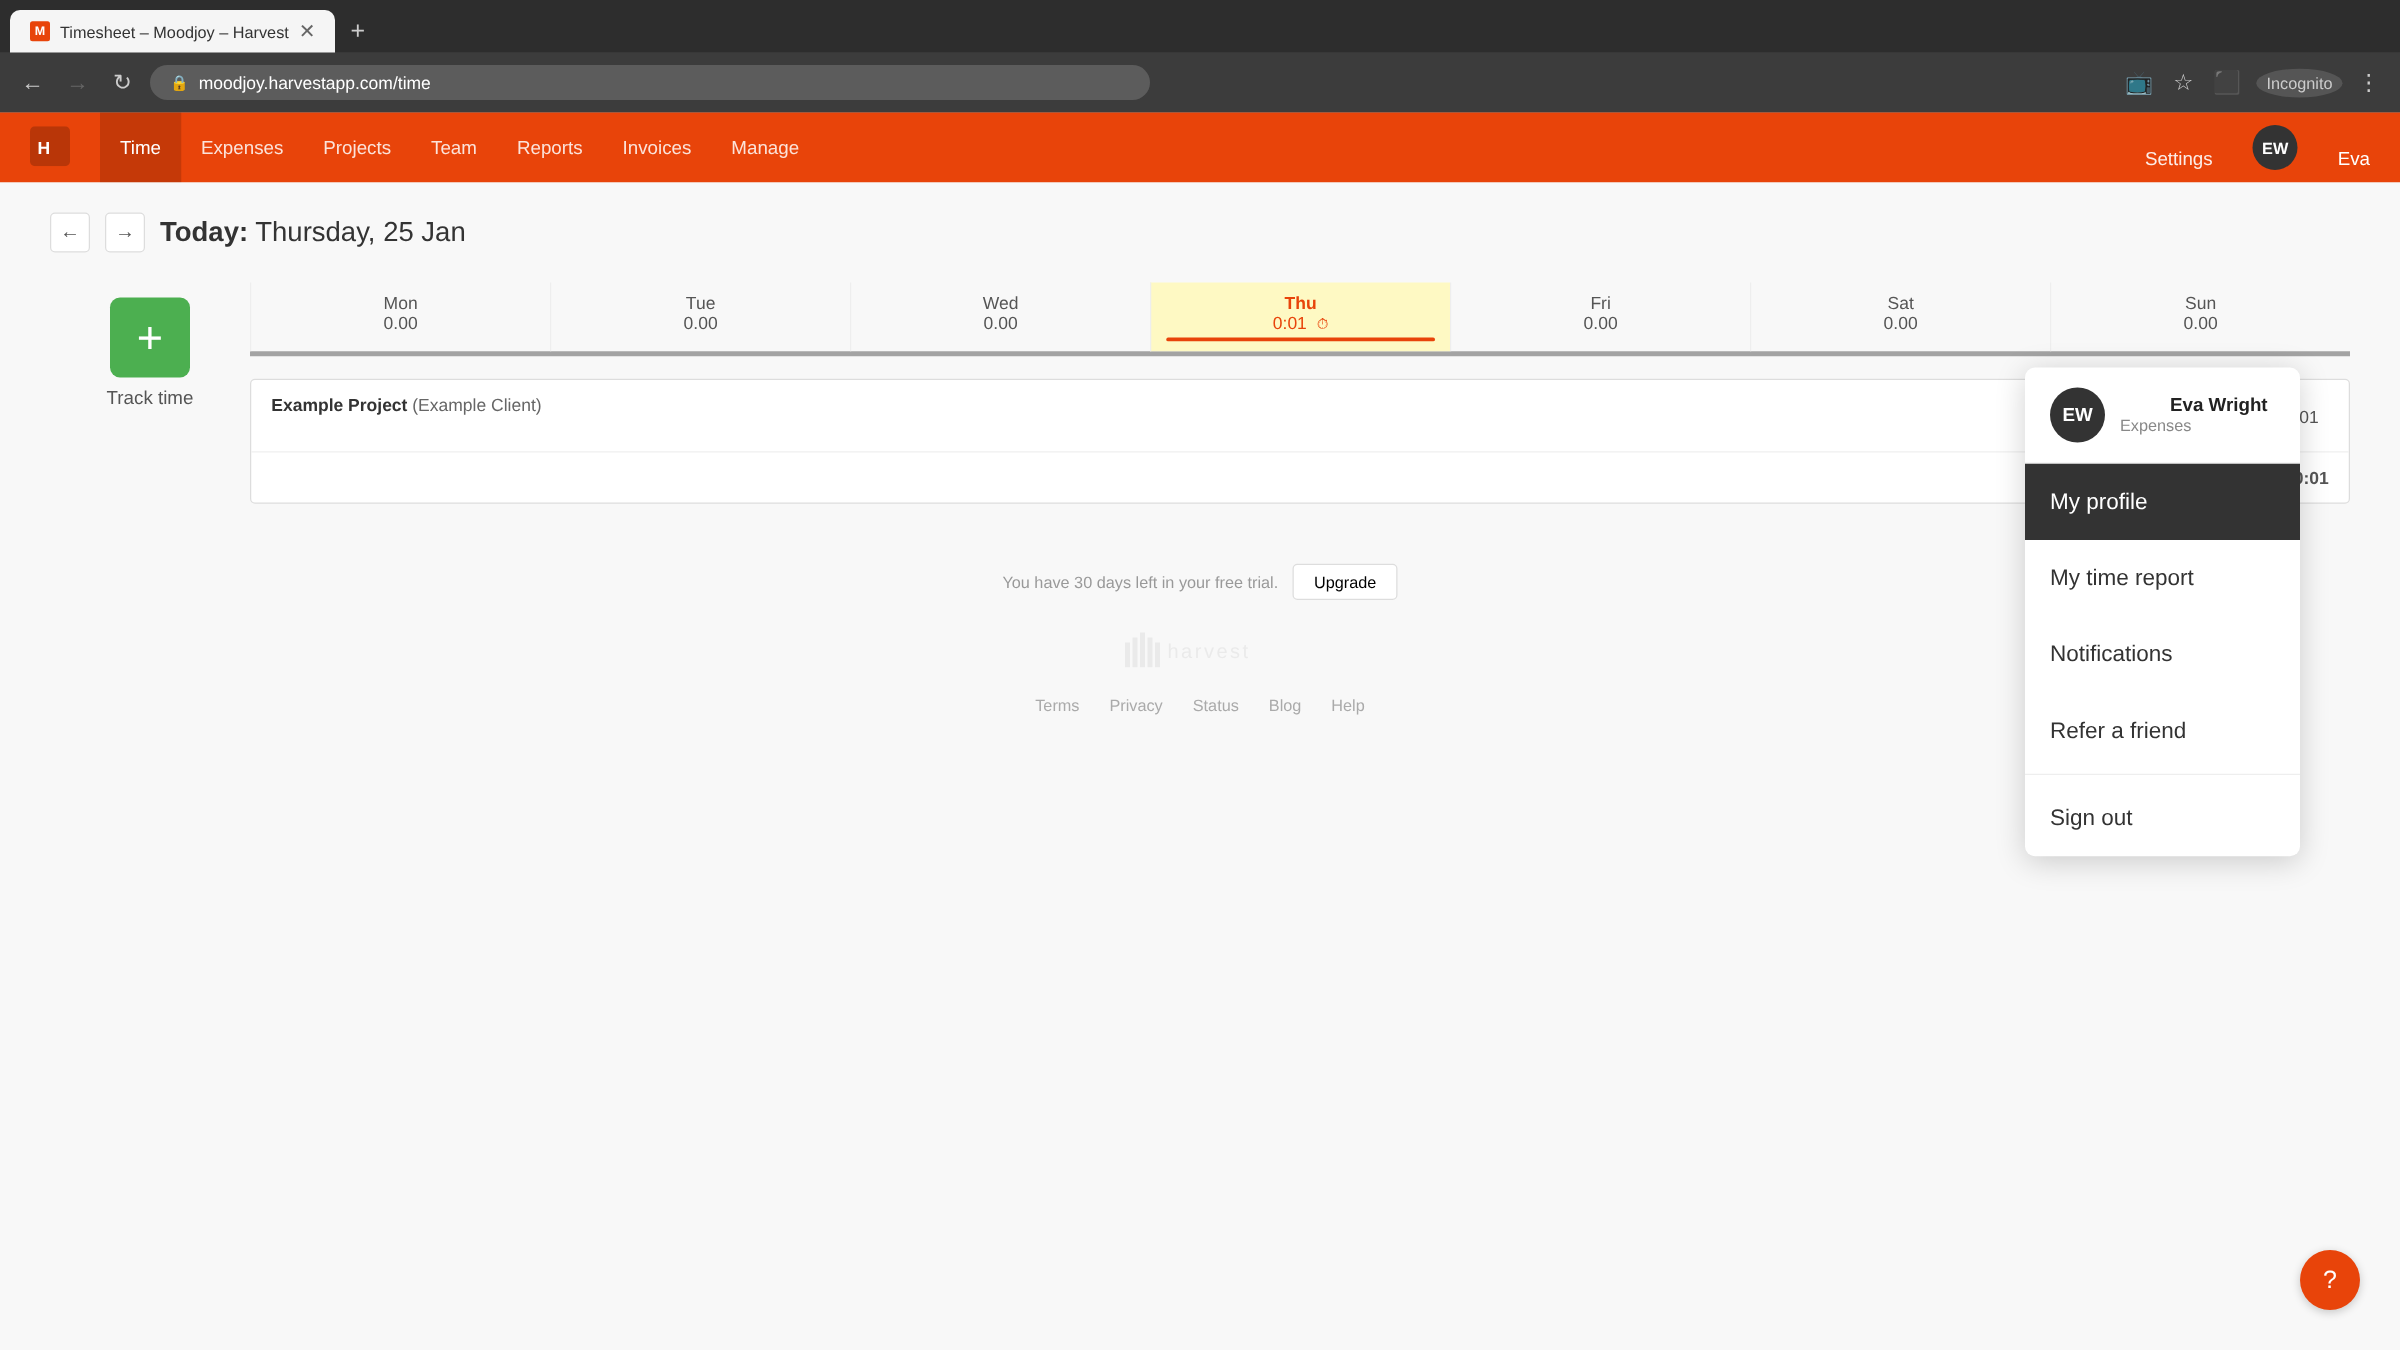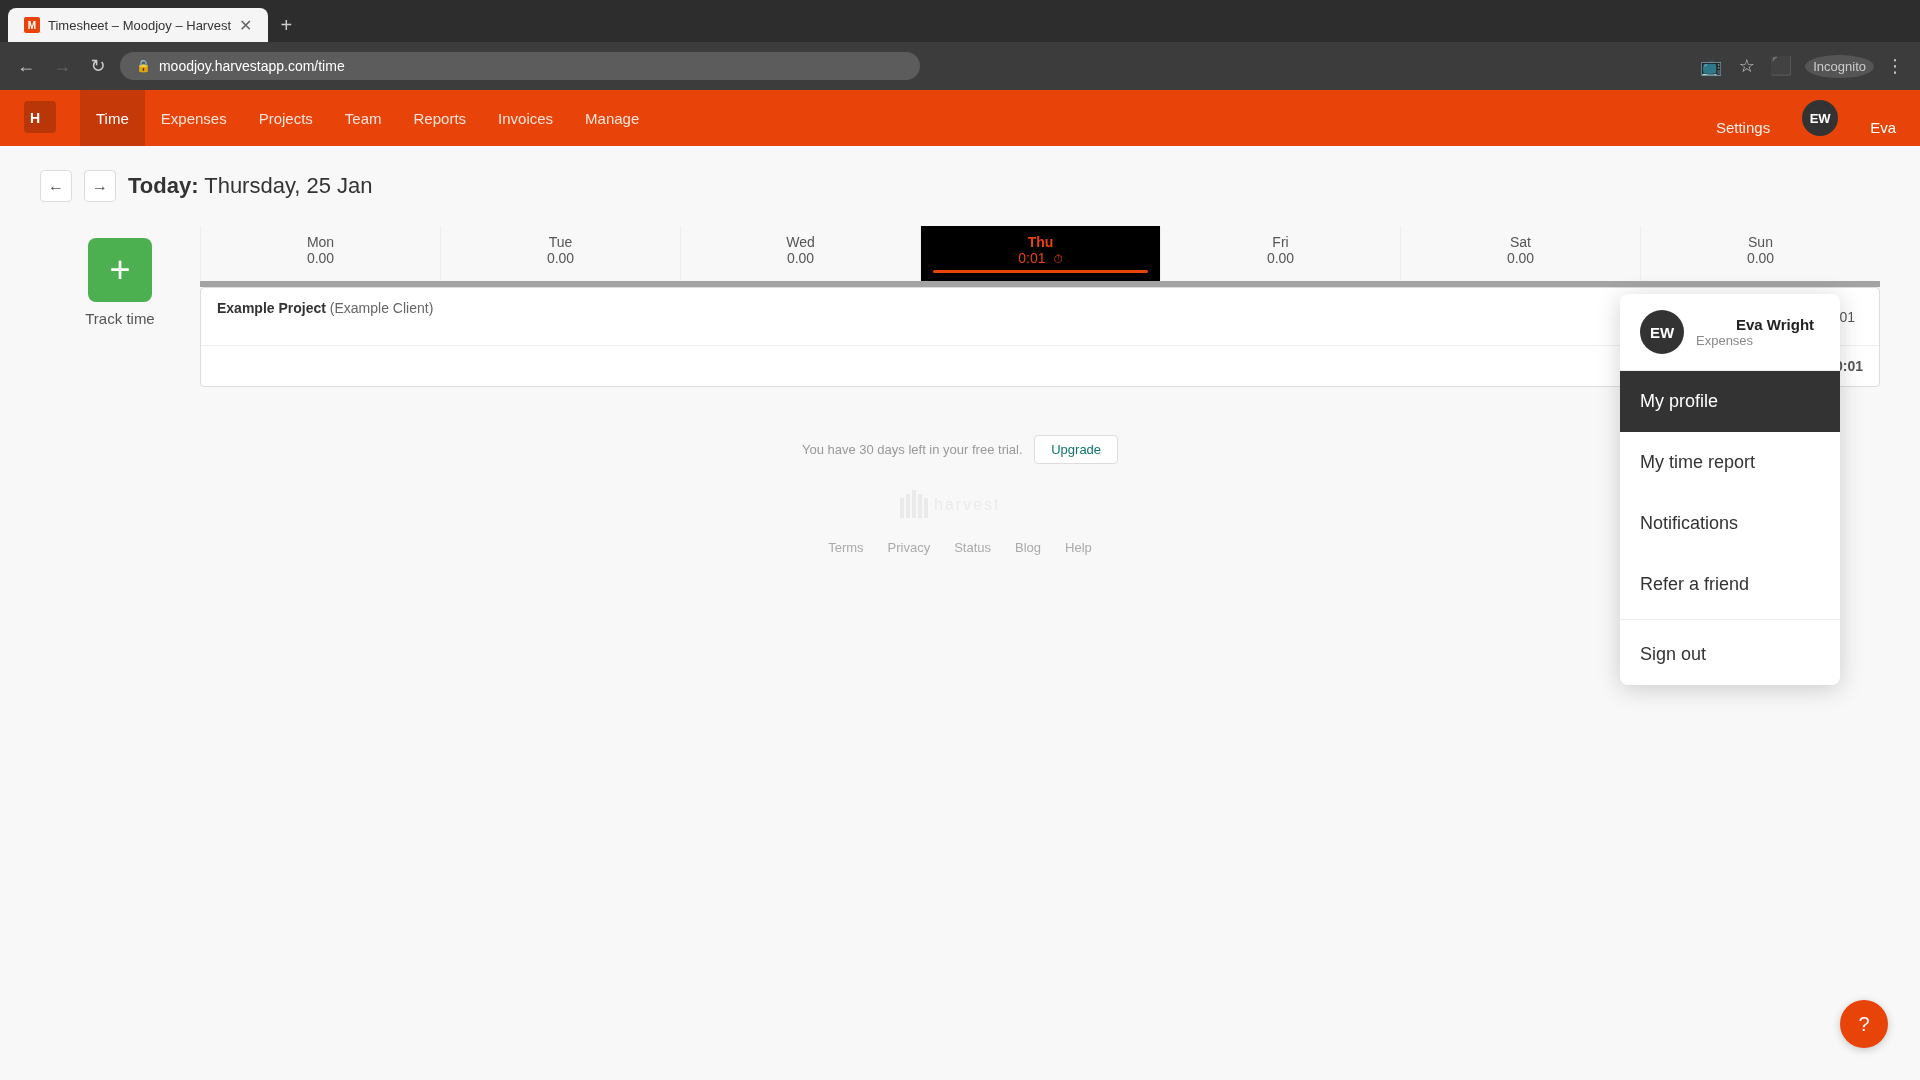--- a/index.html
+++ b/index.html
@@ -34,25 +34,25 @@
     
     .main-content { padding: 24px 40px; background: #f8f8f8; min-height: calc(1080px - 42px - 48px - 56px); position: relative; }
 
     
     .date-nav { display: flex; align-items: center; gap: 12px; margin-bottom: 24px; }
     .date-nav-btn { width: 32px; height: 32px; border: 1px solid #ddd; background: white; border-radius: 4px; display: flex; align-items: center; justify-content: center; cursor: pointer; font-size: 16px; color: #555; }
     .date-title { font-size: 22px; color: #333; font-weight: 400; }
     .date-title strong { font-weight: 600; }
 
     
-    .week-header { display: flex; border-bottom: 6px solid #a3a3a3; margin-bottom: 0; }
+    .week-header { display: flex; border-bottom: 4px solid #a3a3a3; margin-bottom: 18px; }
     .week-day-col { flex: 1; padding: 8px 12px; text-align: center; border-left: 1px solid #eee; }
     .week-day-col .day-name { font-size: 14px; color: #555; font-weight: 500; }
     .week-day-col .day-hours { font-size: 14px; color: #555; }
-    .week-day-col.active { background: #000000; }
+    .week-day-col.active { background: #fef9c3; }
     .week-day-col.active .day-name { color: #e8440a; font-weight: 600; }
     .week-day-col.active .day-hours { color: #e8440a; }
     .day-active-bar { height: 3px; background: #e8440a; border-radius: 2px; margin-top: 4px; }
     .timer-icon { font-size: 12px; margin-left: 4px; }
 
     
     .track-time-area { display: flex; flex-direction: column; align-items: center; justify-content: flex-start; padding: 12px; width: 160px; flex-shrink: 0; }
     .add-time-btn { width: 64px; height: 64px; background: #4caf50; border-radius: 8px; display: flex; align-items: center; justify-content: center; cursor: pointer; color: white; font-size: 36px; border: none; }
     .add-time-label { margin-top: 8px; font-size: 15px; color: #555; }
 
@@ -70,21 +70,21 @@
     .total-label { font-weight: 600; }
     .total-value { font-weight: 600; }
 
     
     .content-row { display: flex; }
     .entries-section { flex: 1; }
 
     
     .app-footer { text-align: center; padding: 32px; color: #999; font-size: 13px; }
     .app-footer .trial-bar { margin-bottom: 24px; }
-    .upgrade-btn { background: white; border: 1px solid #ddd; border-radius: 4px; padding: 6px 16px; font-size: 13px; color: #0f766e; cursor: pointer; margin-left: 8px; }
+    .upgrade-btn { background: white; border: 1px solid #ddd; border-radius: 4px; padding: 6px 16px; font-size: 13px; color: #000000; cursor: pointer; margin-left: 8px; }
     .footer-logo { margin: 16px auto; opacity: 0.3; font-size: 24px; letter-spacing: 2px; }
     .footer-links { display: flex; justify-content: center; gap: 24px; color: #aaa; }
     .footer-links a { color: #aaa; text-decoration: none; }
     .dropdown-menu { position: absolute; top: 148px; right: 80px; background: white; border-radius: 8px; box-shadow: 0 4px 24px rgba(0,0,0,0.18); z-index: 200; min-width: 220px; overflow: hidden; }
     .dropdown-header { display: flex; align-items: center; gap: 12px; padding: 16px 20px; border-bottom: 1px solid #eee; }
     .dropdown-avatar { width: 44px; height: 44px; background: #333; border-radius: 50%; display: flex; align-items: center; justify-content: center; color: white; font-size: 15px; font-weight: bold; flex-shrink: 0; }
     .dropdown-user-name { font-size: 15px; font-weight: 600; color: #222; margin-left: 40px; }
     .dropdown-company { font-size: 13px; color: #888; }
     .dropdown-item { padding: 20px 20px; font-size: 18px; color: #333; cursor: pointer; display: block; }
     .dropdown-item.active { background: #333; color: white; }

